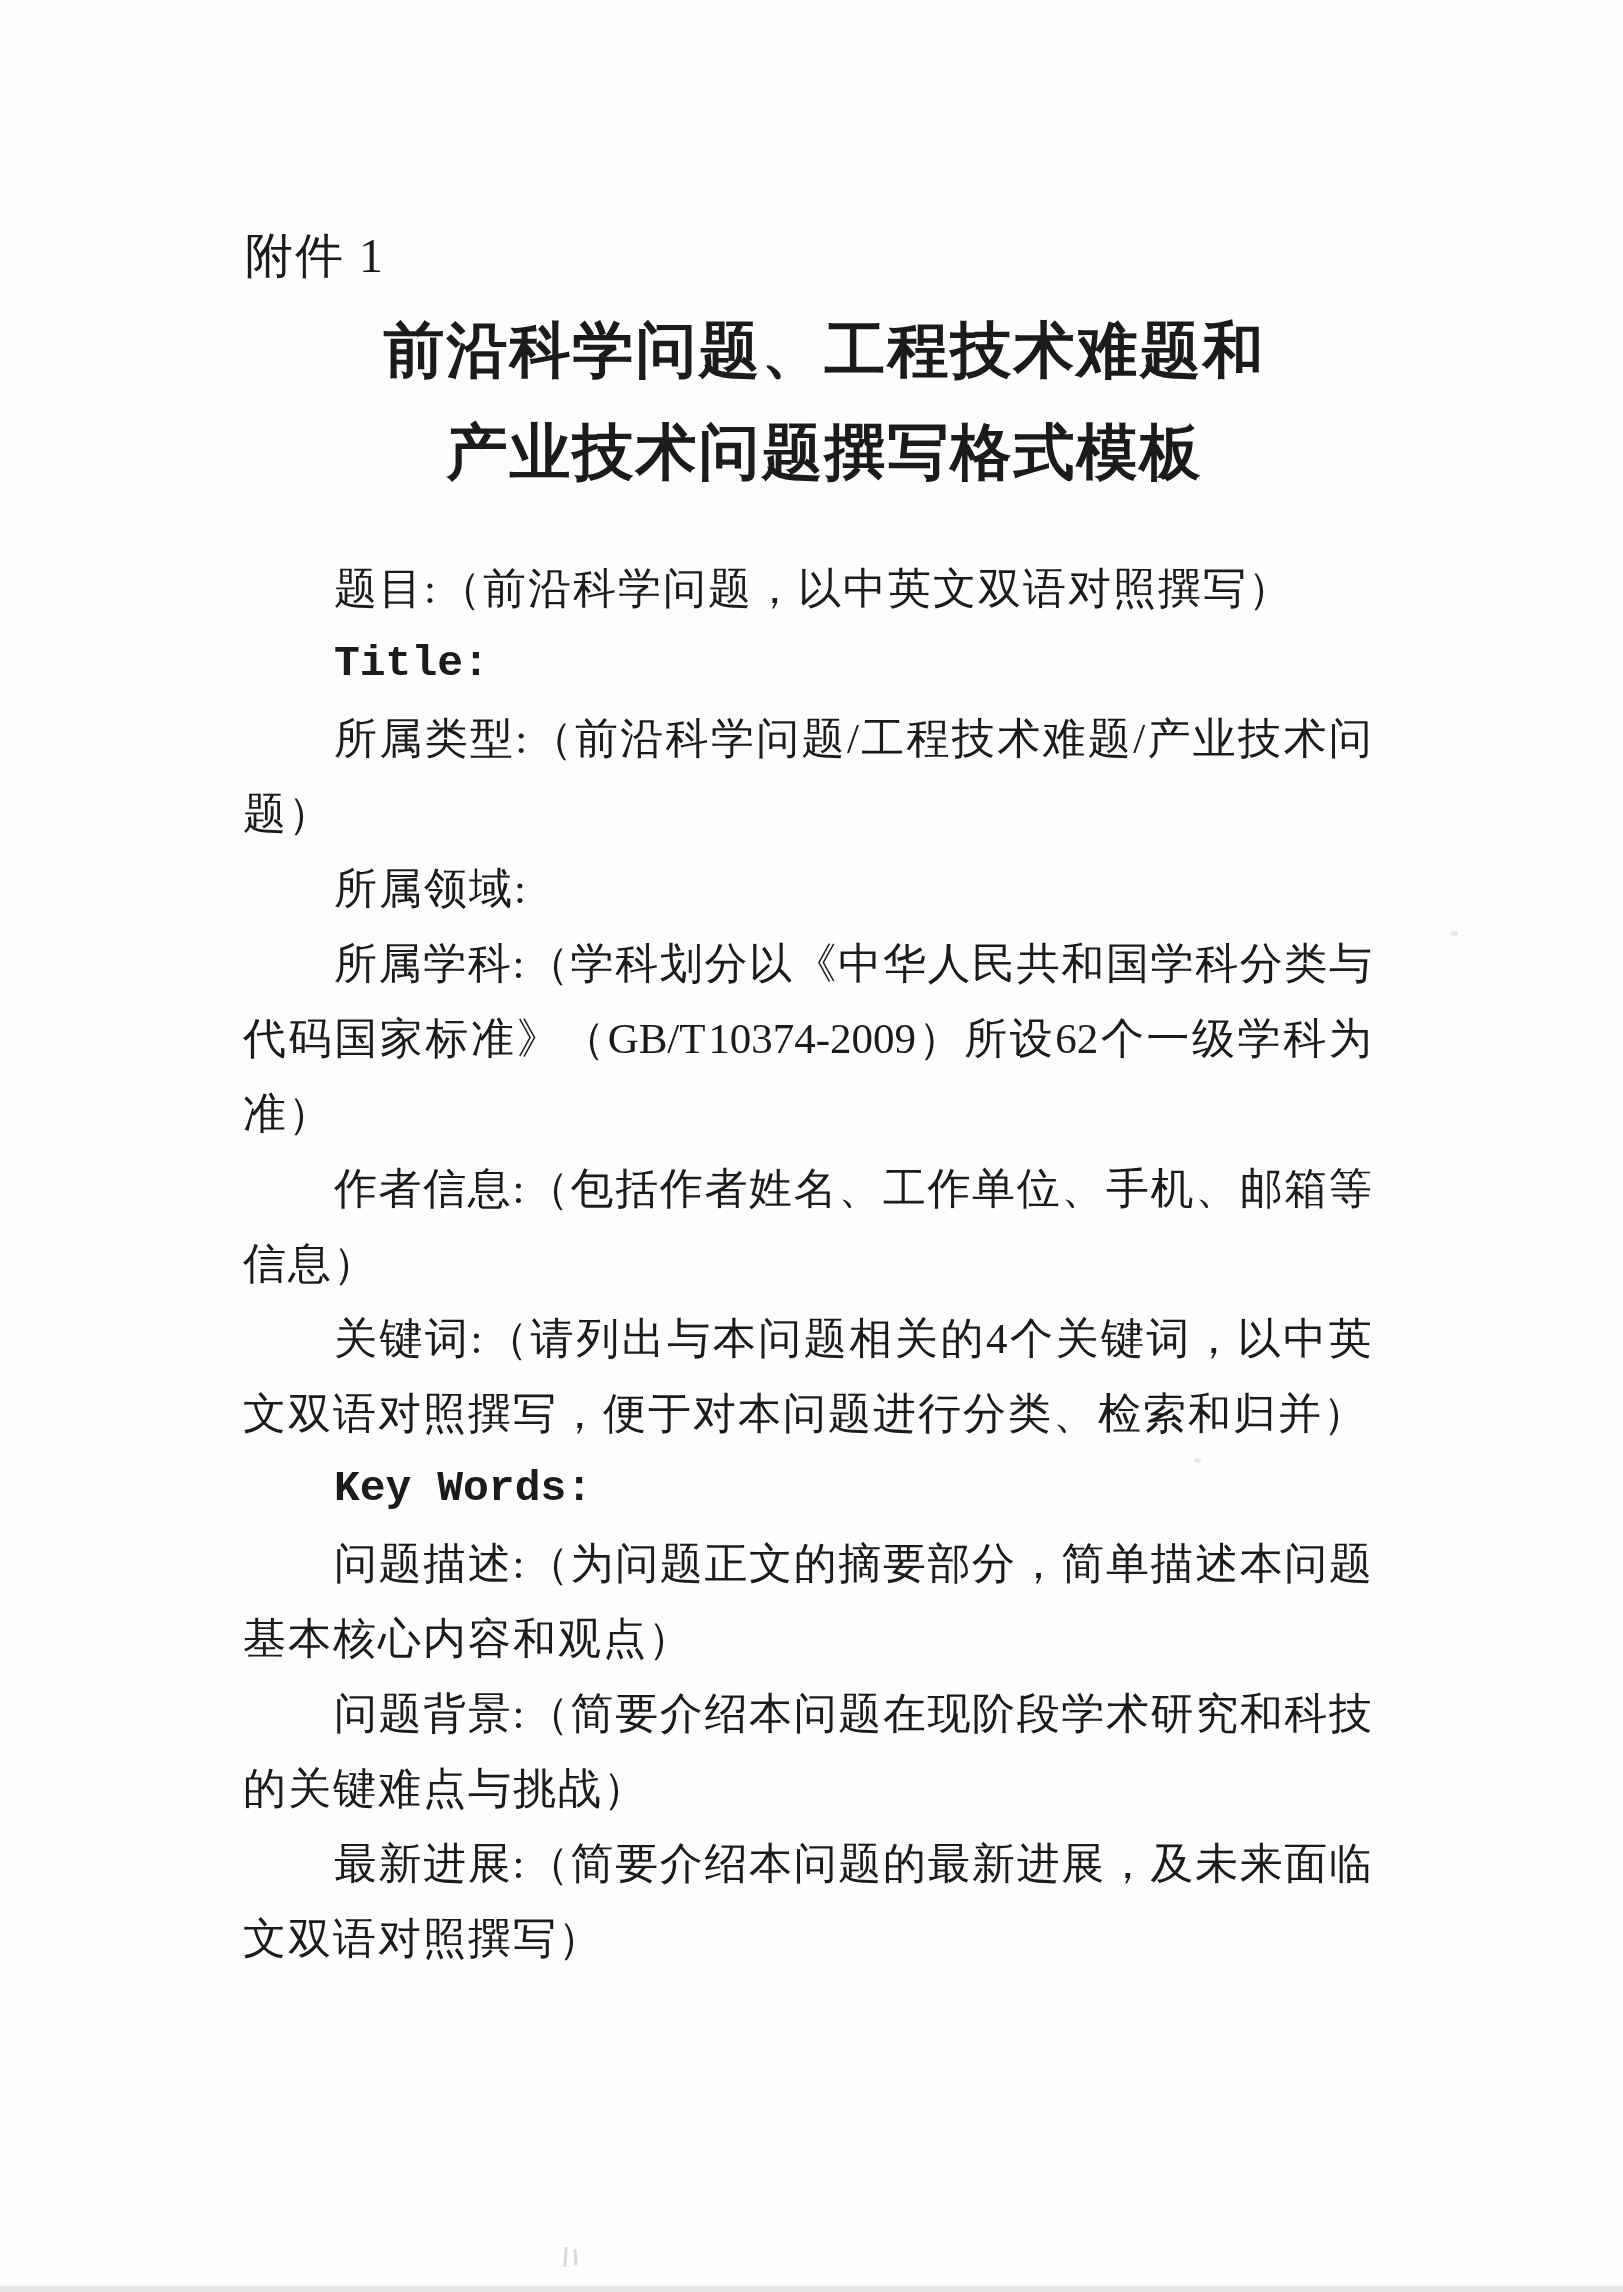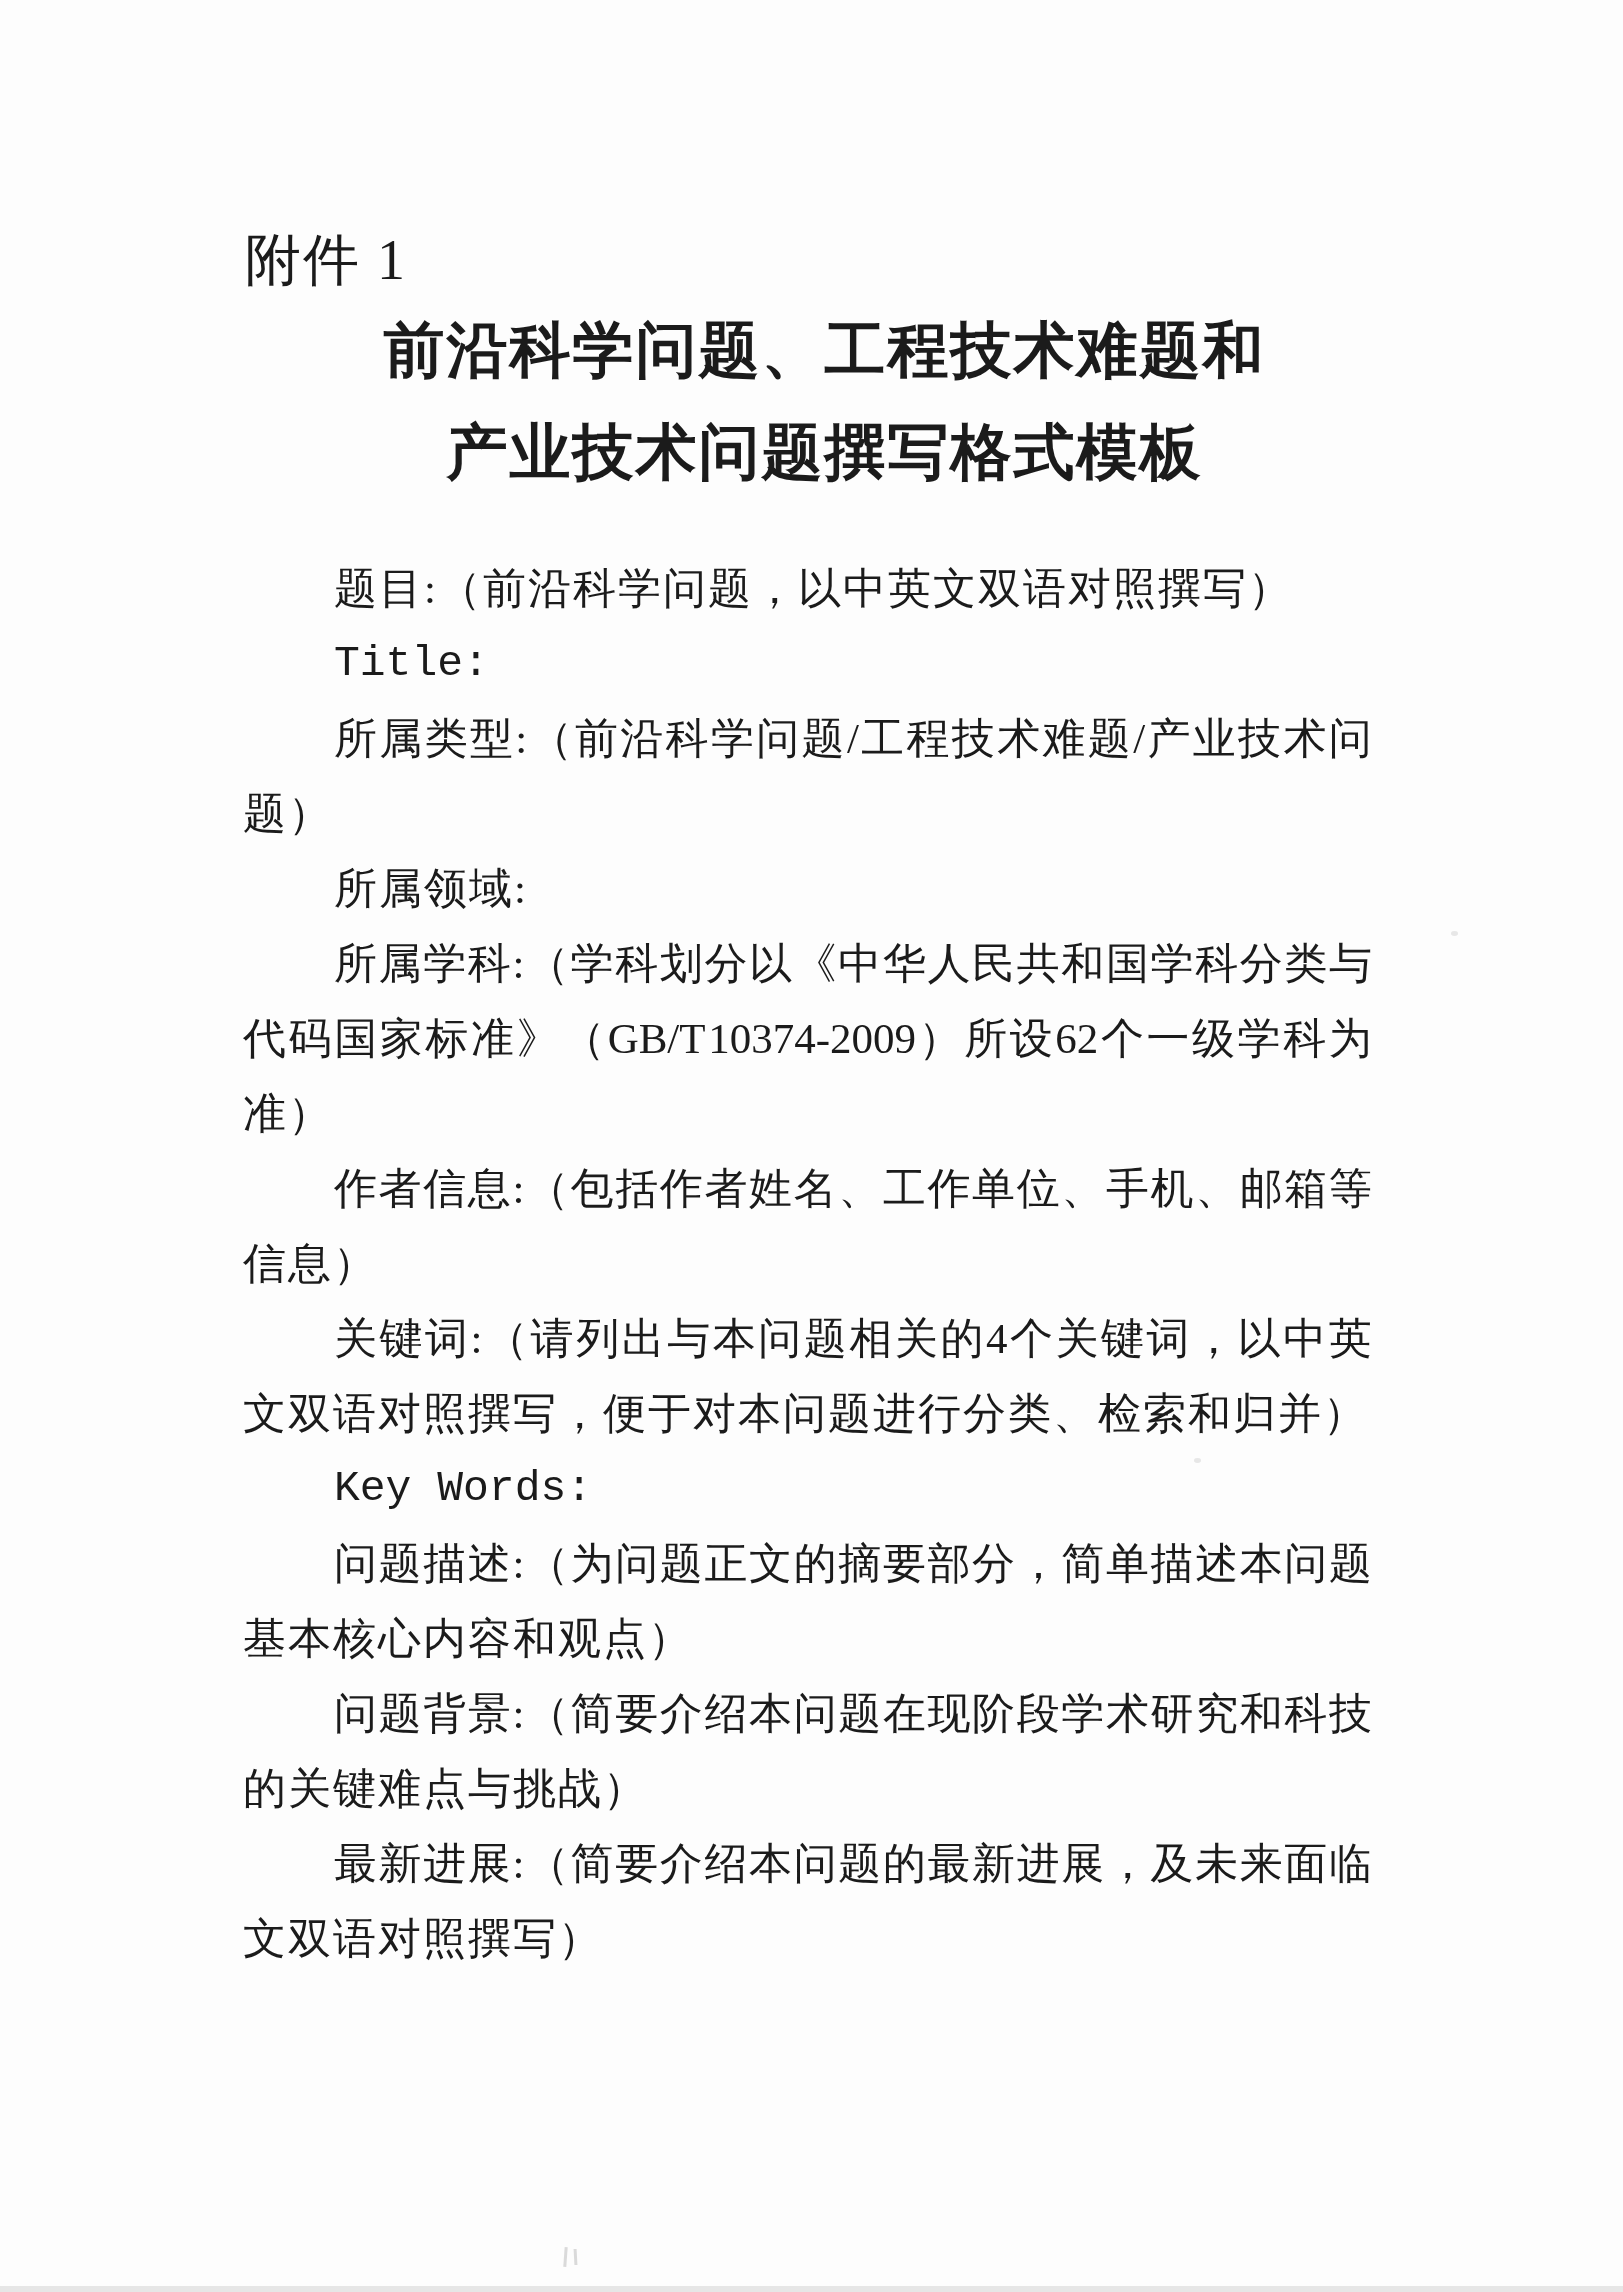--- a/index.html
+++ b/index.html
@@ -16,21 +16,21 @@
     color:var(--color-text);
     overflow:hidden;
   }
   .page{
     position:relative;
     width:1623px;height:2293px;
   }
   .attachment{
     position:absolute;
     left:245px;top:227px;
-    font-size:56px;
+    font-size:48px;
     line-height:1.2;
     letter-spacing:2px;
     white-space:pre;
   }
   .doc-title{
     position:absolute;
     left:0;top:299px;
     width:1623px;
     text-align:center;
     font-family:"Liberation Sans","DejaVu Sans",sans-serif;
@@ -57,20 +57,21 @@
   .line.indent{padding-left:91px;}
   .line.stretch{
     display:flex;
     justify-content:space-between;
     letter-spacing:0;
   }
   .line.stretch span{white-space:pre;}
   .line.latin{
     font-family:"Liberation Mono","DejaVu Sans Mono",monospace;
     letter-spacing:0;
+    font-weight:bold;
   }
   .scan-edge{
     position:absolute;
     left:0;right:0;bottom:0;
     height:6.9px;
     background:var(--color-edge);
   }
   .scan-mark{
     position:absolute;
     left:564px;top:2247px;

